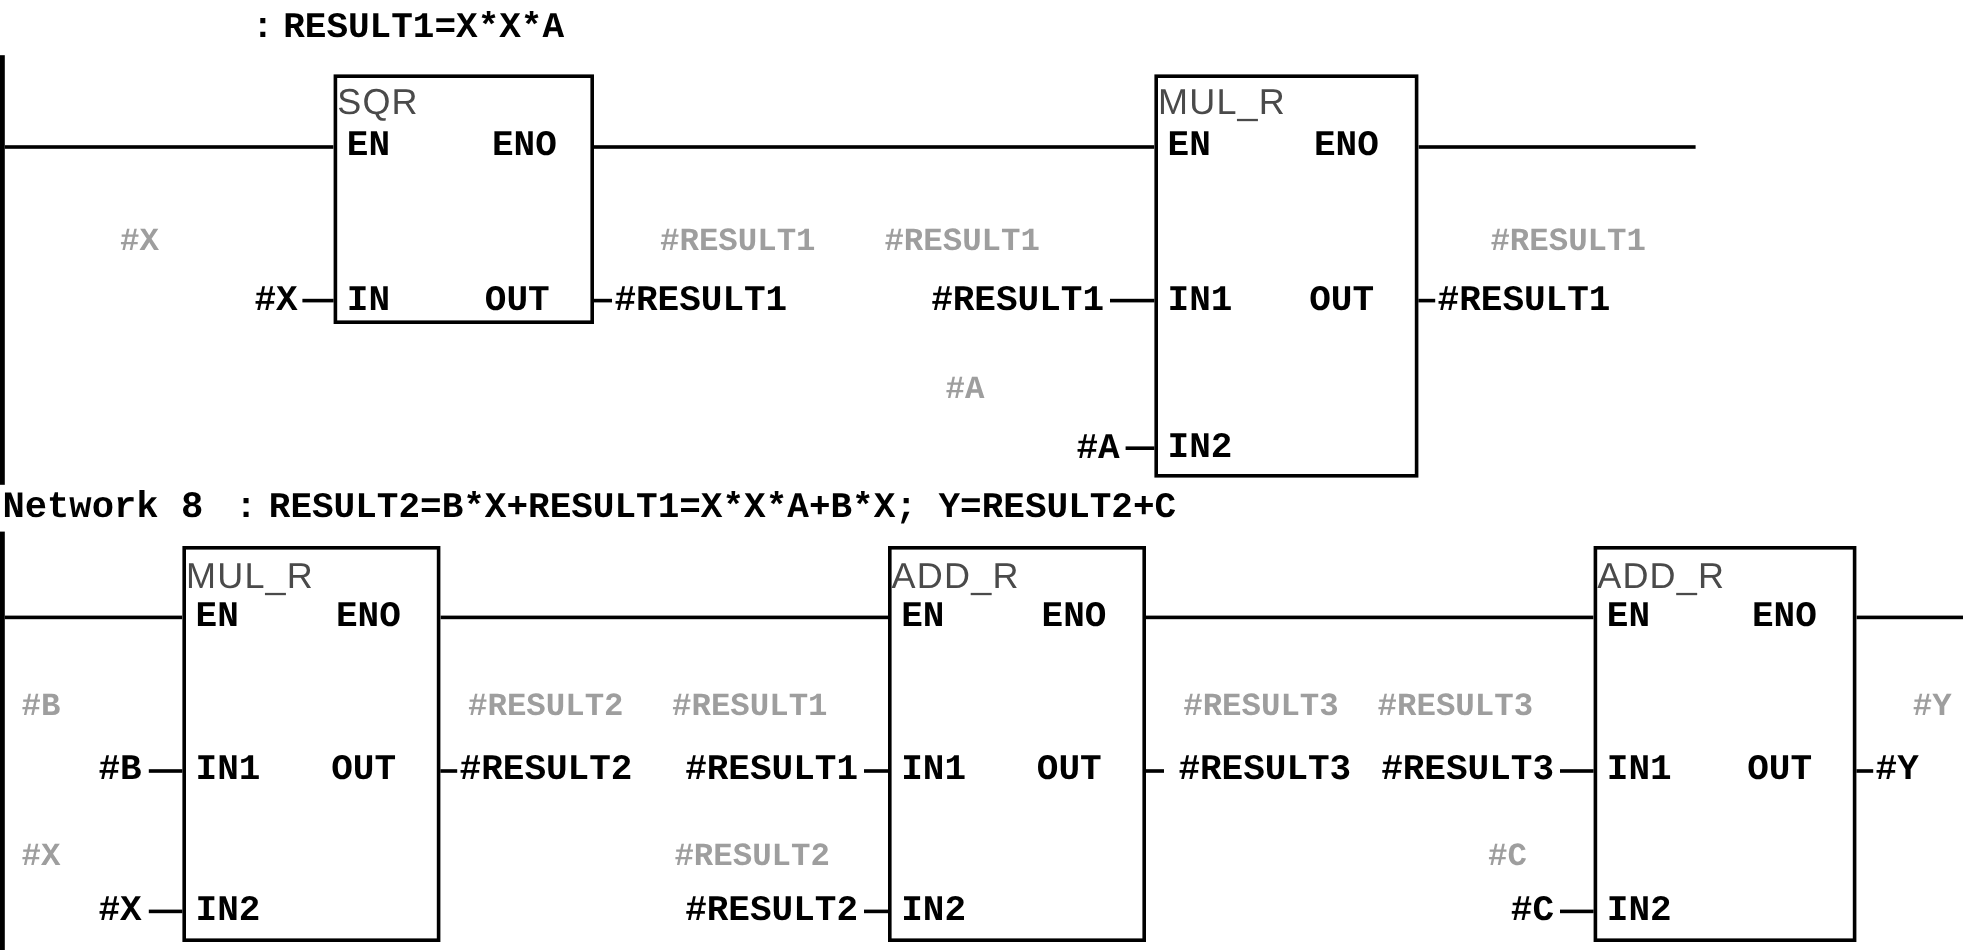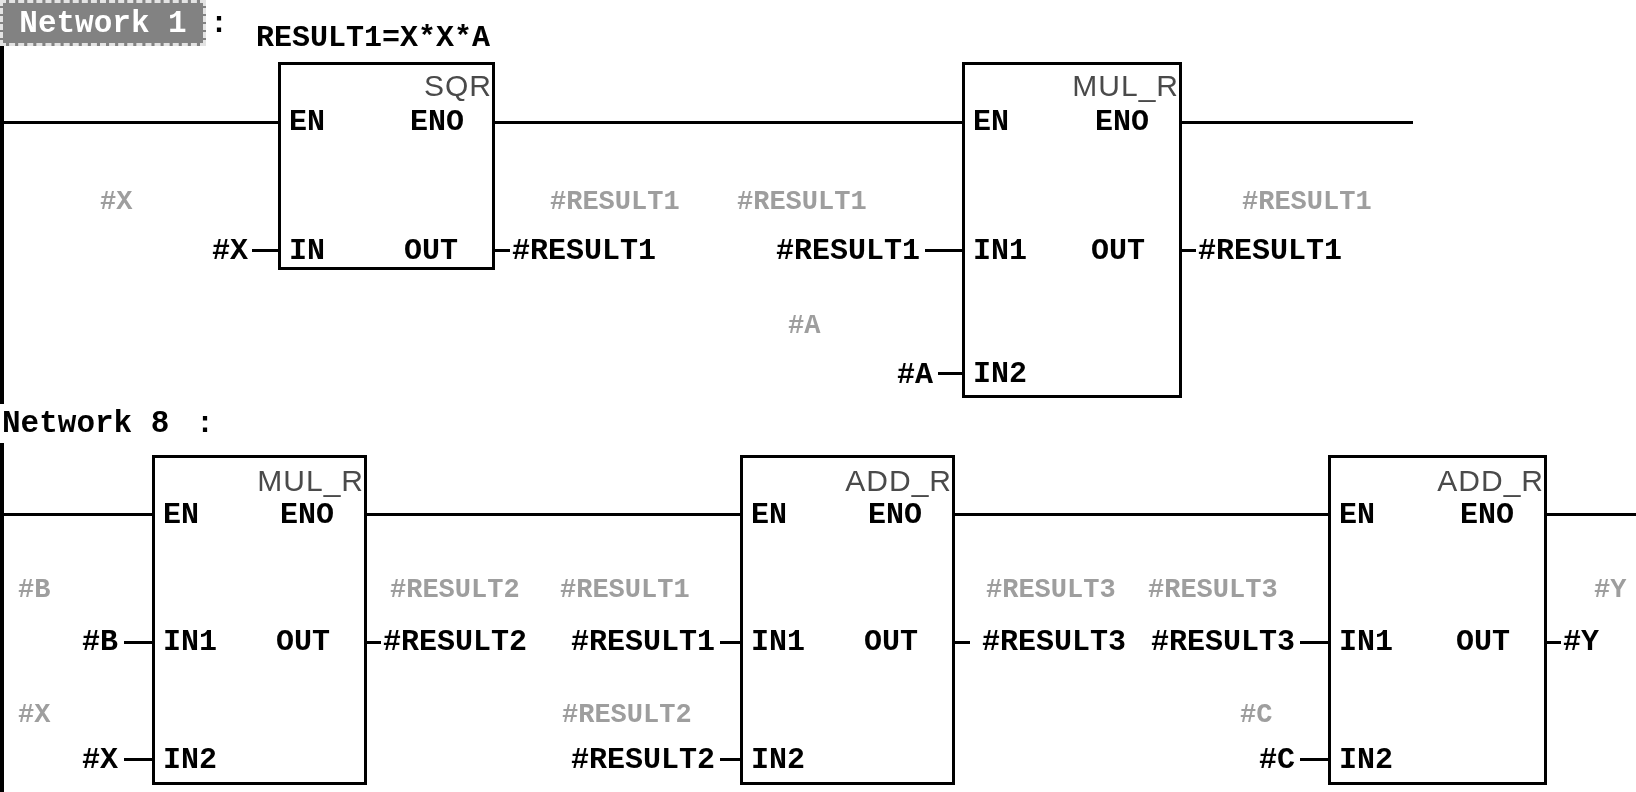--- a/index.html
+++ b/index.html
@@ -1,20 +1,20 @@
 <!DOCTYPE html>
 <html><head>
 <meta charset="utf-8">
 <style>
   html,body{margin:0;padding:0;background:#ffffff;}
   #canvas{position:relative;width:1636px;height:792px;background:#ffffff;overflow:hidden;
           font-family:"Liberation Mono",monospace;}
   .wire{position:absolute;background:#000000;}
   .block{position:absolute;background:#ffffff;border:3px solid #000000;box-sizing:border-box;}
-  .btitle{position:absolute;left:0;right:0;text-align:right;
+  .btitle{position:absolute;left:0;right:0;text-align:left;
           font-family:"Liberation Sans",sans-serif;font-size:30px;line-height:1;
           color:#4a4a4a;letter-spacing:1px;}
   .pin{position:absolute;font:bold 30px "Liberation Mono",monospace;line-height:1;
        color:#000000;white-space:pre;}
   .op{position:absolute;font:bold 30px "Liberation Mono",monospace;line-height:1;
       color:#000000;white-space:pre;}
   .cm{position:absolute;font:bold 27px "Liberation Mono",monospace;line-height:1;
       color:#9e9e9e;white-space:pre;}
   .selbox{position:absolute;left:0;top:0;width:206px;height:46px;box-sizing:border-box;
           background:#828282;border:3px dashed #e3e3e3;
@@ -23,25 +23,22 @@
   .ntitle{position:absolute;font:bold 31px "Liberation Mono",monospace;color:#000000;
           line-height:1;white-space:pre;}
   .ncode{position:absolute;font:bold 30px "Liberation Mono",monospace;color:#000000;
          line-height:1;white-space:pre;}
 </style>
 </head>
 <body>
 
 <div id="canvas">
 
-  <div class="selbox">
-    <span>Network 1</span>
-  </div>
   <div class="ncode" style="left:210px;top:9px;">:</div>
-  <div class="ncode" style="left:236px;top:23px;margin-left:20px;">RESULT1=X*X*A</div>
+  <div class="ncode" style="left:236px;top:9px;">RESULT1=X*X*A</div>
 
   <div class="wire" style="left:0;top:46px;width:4px;height:358px;"></div>
   <div class="wire" style="left:4px;top:121px;width:274px;height:3px;"></div>
   <div class="wire" style="left:495px;top:121px;width:467px;height:3px;"></div>
   <div class="wire" style="left:1182px;top:121px;width:231px;height:3px;"></div>
 
   <div class="block" style="left:278px;top:62px;width:217px;height:208px;">
     <div class="btitle" style="top:6px;">SQR</div>
     <span class="pin" style="left:8px;top:42px;">EN</span>
     <span class="pin" style="right:28px;top:42px;">ENO</span>
@@ -73,20 +70,21 @@
   <span class="cm" style="left:788px;top:313px;">#A</span>
   <span class="op" style="right:703px;top:360px;">#A</span>
   <div class="wire" style="left:938px;top:372px;width:24px;height:3px;"></div>
 
   <div class="wire" style="left:1182px;top:249px;width:14px;height:3px;"></div>
   <span class="op" style="left:1198px;top:236px;">#RESULT1</span>
   <span class="cm" style="left:1242px;top:189px;">#RESULT1</span>
 
   <div class="ntitle" style="left:2px;top:408px;">Network 8</div>
   <div class="ncode" style="left:196px;top:409px;">:</div>
+  <div class="ncode" style="left:224px;top:409px;">RESULT2=B*X+RESULT1=X*X*A+B*X; Y=RESULT2+C</div>
 
   <div class="wire" style="left:0;top:443px;width:4px;height:349px;"></div>
   <div class="wire" style="left:4px;top:513px;width:148px;height:3px;"></div>
   <div class="wire" style="left:367px;top:513px;width:373px;height:3px;"></div>
   <div class="wire" style="left:955px;top:513px;width:373px;height:3px;"></div>
   <div class="wire" style="left:1547px;top:513px;width:89px;height:3px;"></div>
 
   <div class="block" style="left:152px;top:455px;width:215px;height:330px;">
     <div class="btitle" style="top:8px;">MUL_R</div>
     <span class="pin" style="left:8px;top:42px;">EN</span>

